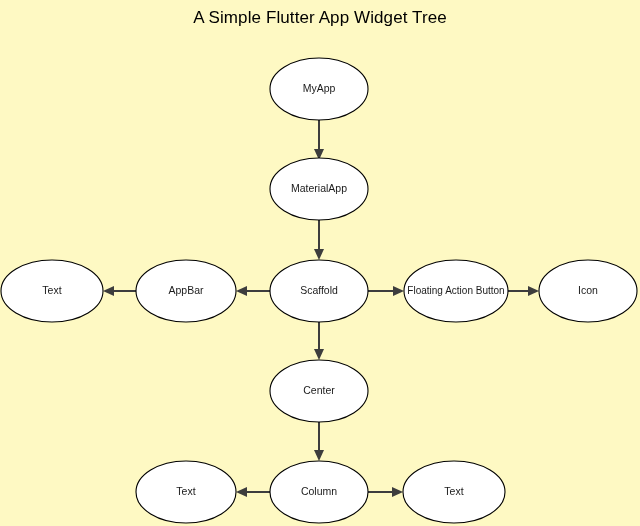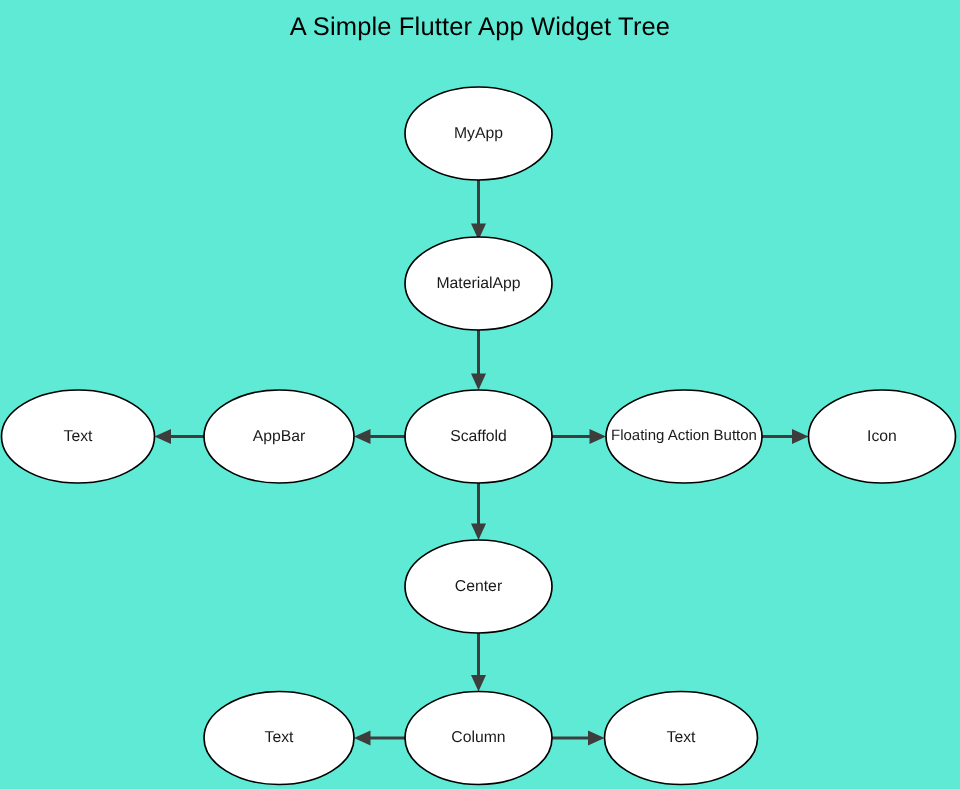--- a/index.html
+++ b/index.html
@@ -10,21 +10,21 @@
   body {
     width: 640px;
     height: 526px;
     overflow: hidden;
     font-family: "Liberation Sans", sans-serif;
   }
   #canvas {
     position: relative;
     width: 640px;
     height: 526px;
-    background: #5eead4;
+    background: #fef9c3;
   }
   #diagram-title {
     position: absolute;
     left: 0;
     top: 8px;
     width: 640px;
     text-align: center;
     font-size: 17px;
     color: #000000;
     font-family: "Liberation Sans", sans-serif;

